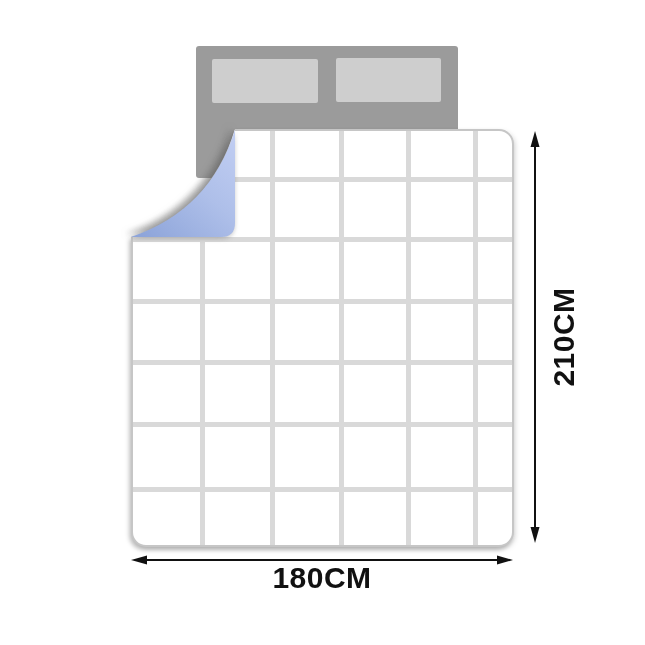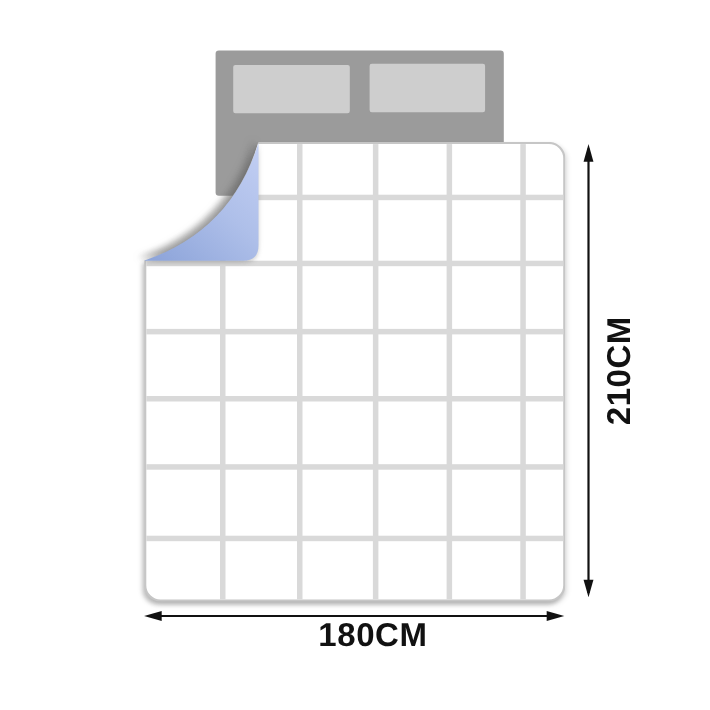--- a/index.html
+++ b/index.html
@@ -34,21 +34,21 @@
     filter:drop-shadow(-5px -3px 3px rgba(105,105,105,0.55)) drop-shadow(0 2px 2px rgba(110,110,110,0.30));
   }
   
   .arrow{position:absolute;overflow:visible;}
   .arrow line{stroke:var(--arrow,#111111);stroke-width:2;}
   .arrow polygon{fill:var(--arrow,#111111);}
   .dim-label{
     position:absolute;color:var(--arrow,#111111);font-size:30px;font-weight:bold;
     letter-spacing:0.5px;white-space:nowrap;
   }
-  .dim-label-h{left:146px;top:561px;width:386px;text-align:center;}
+  .dim-label-h{left:129px;top:561px;width:386px;text-align:center;}
   .dim-label-v{left:541px;top:129px;width:46px;height:416px;display:flex;align-items:center;justify-content:center;}
   .dim-label-v span{transform:rotate(-90deg);white-space:nowrap;}
 </style>
 </head>
 <body>
 
 <div class="stage">
 
   <div class="headboard">
     <div class="pillow pillow-left"></div>

